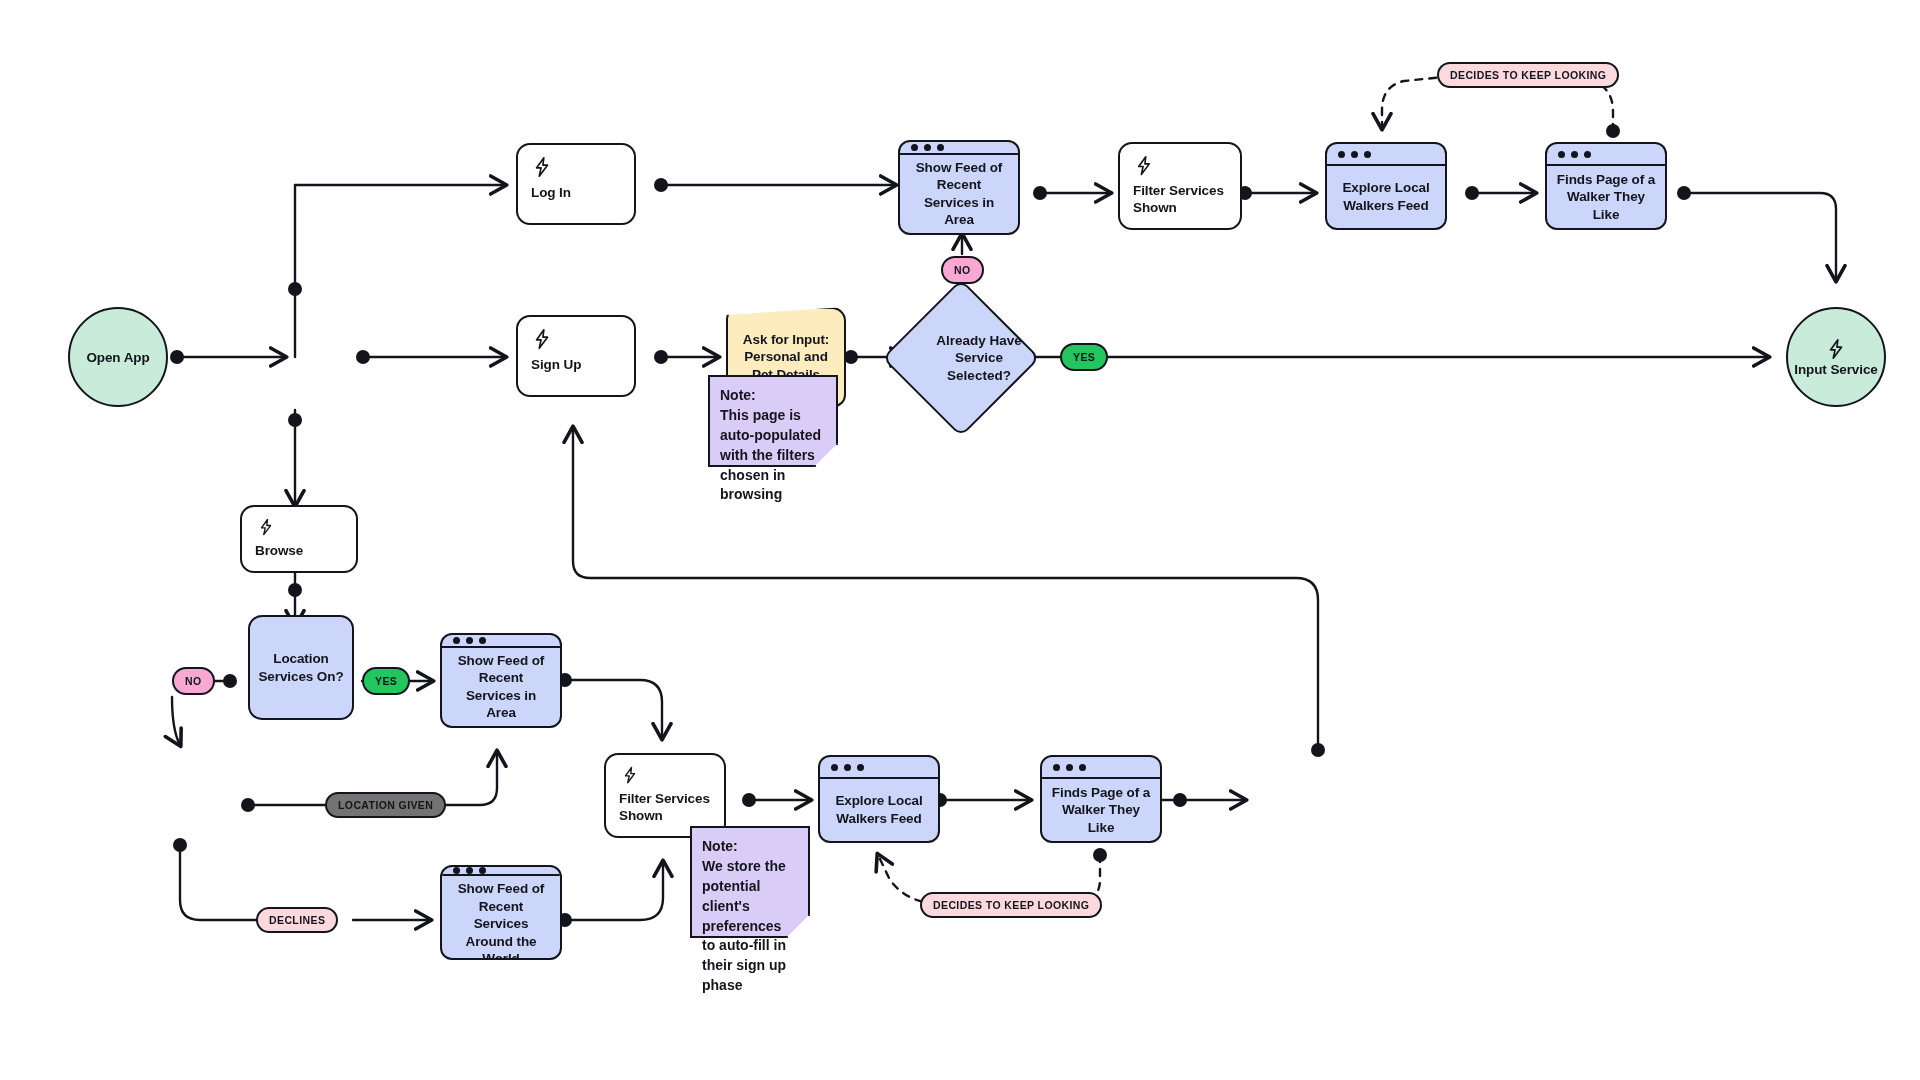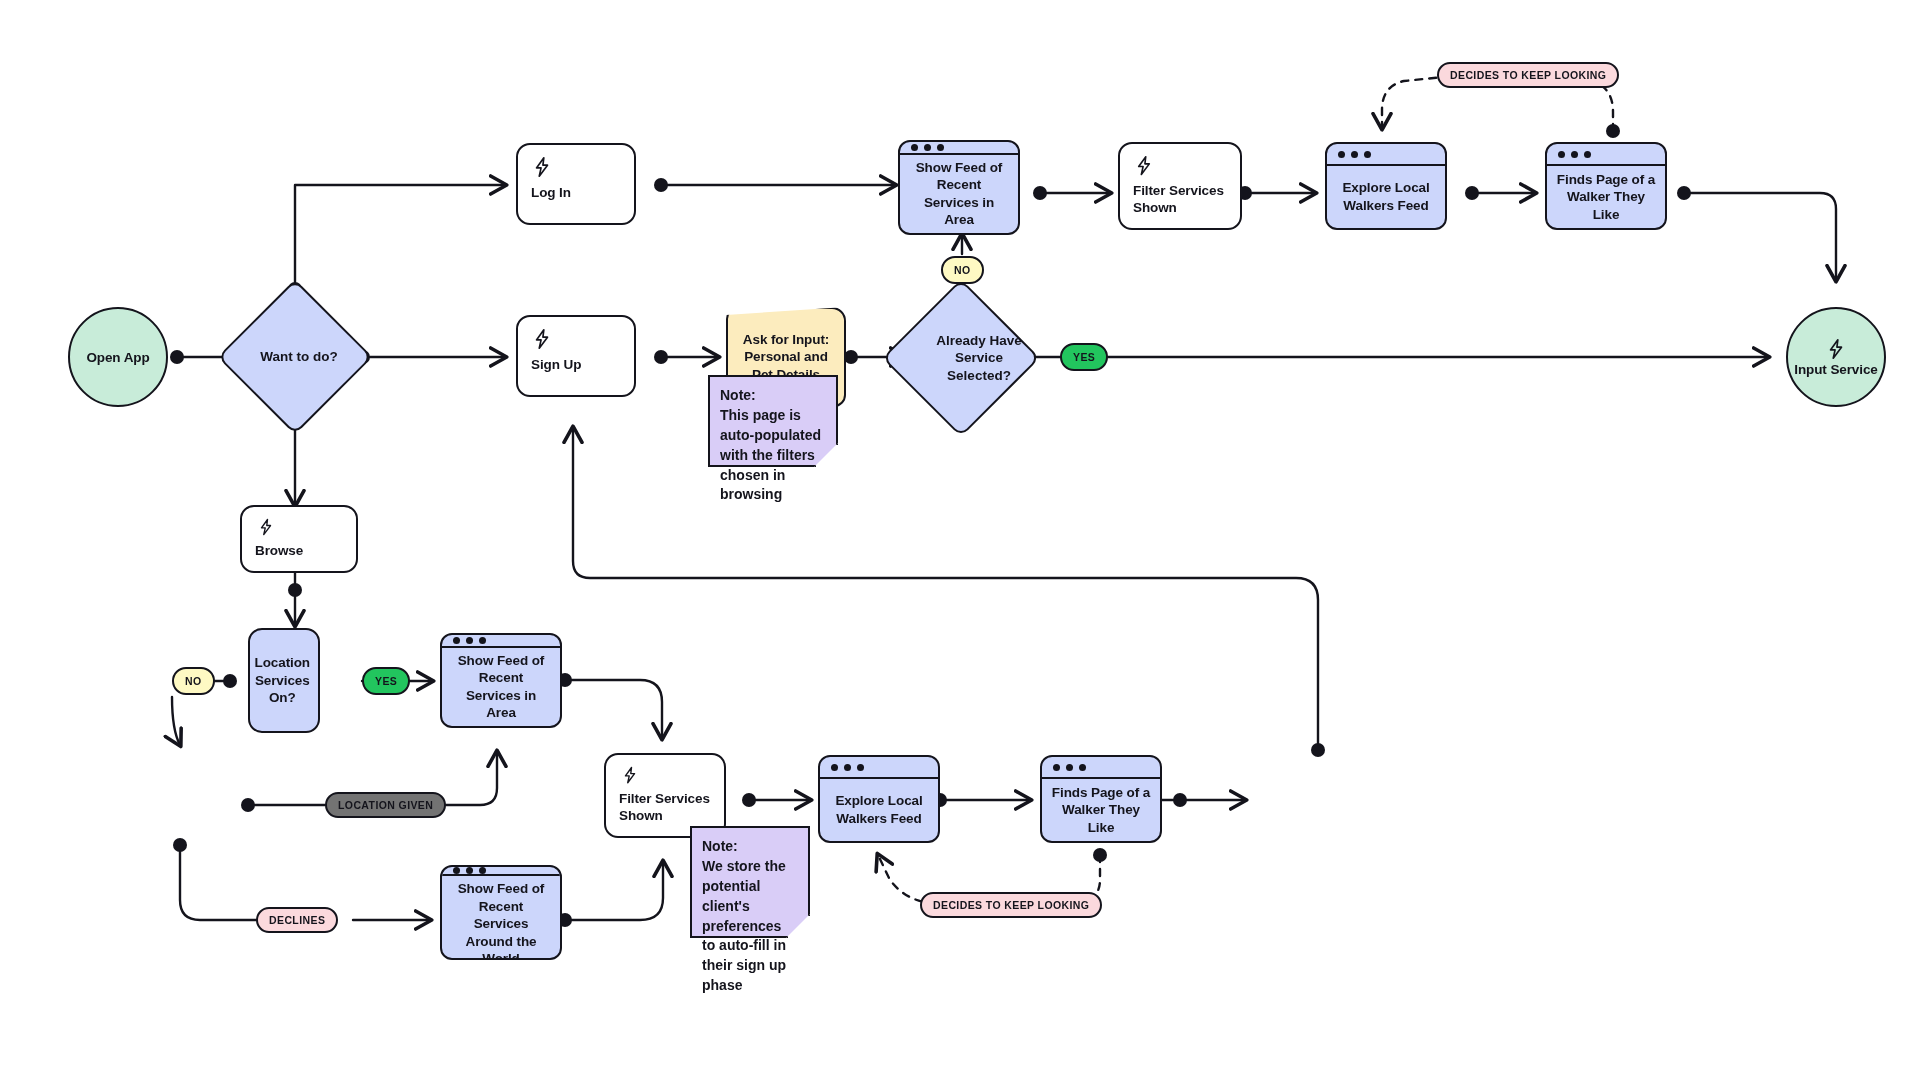--- a/index.html
+++ b/index.html
@@ -54,21 +54,21 @@
   .note .fold{position:absolute;right:-2px;bottom:-2px;width:22px;height:22px;
         background:#ffffff;border-left:2px solid #14141c;border-top:2px solid #14141c;
         transform:rotate(0deg);clip-path:polygon(100% 0,0 100%,100% 100%);}
 
   
   .pill{position:absolute;border:2.2px solid #14141c;border-radius:999px;
         display:flex;align-items:center;justify-content:center;
         font-size:10.5px;font-weight:bold;letter-spacing:0.4px;color:#14141c;
         box-sizing:border-box;padding:0 11px;white-space:nowrap;}
   .pill.yes{background:#22c55e;}
-  .pill.no{background:#fef9c3;}
+  .pill.no{background:#f9a8d4;}
   .pill.green{background:#737373;}
   .pill.pink{background:#fbd9dd;}
 </style>
 </head>
 <body>
 
 <div id="canvas">
 
   <svg class="edges" viewBox="0 0 1920 1080">
     <defs>
@@ -165,24 +165,20 @@
 
       <path d="M1318 745 L1318 600 Q1318 578 1296 578 L590 578 Q573 578 573 561 L573 428" marker-end="url(#arrow)"></path>
       <circle cx="1318" cy="750" r="7" fill="#14141c" stroke="none"></circle>
     </g>
   </svg>
 
   <div class="node circ" style="left:68px;top:307px;width:100px;height:100px;">
     <span class="lbl">Open App</span>
   </div>
 
-  <div class="diamond-wrap" style="left:240px;top:302px;width:110px;height:110px;">
-    <div class="dshape"></div>
-    <div class="dlbl">Want to do?</div>
-  </div>
 
   <div class="node card" style="left:516px;top:315px;width:120px;height:82px;">
     <svg class="bolt" viewBox="0 0 24 24">
       <path d="M14 2 L6 13 L11 13 L9 22 L18 10 L13 10 Z" fill="none" stroke="#14141c" stroke-width="1.8" stroke-linejoin="round"></path>
     </svg>
     <span class="lbl">Sign Up</span>
   </div>
 
   <div class="node card" style="left:516px;top:143px;width:120px;height:82px;">
     <svg class="bolt" viewBox="0 0 24 24">
@@ -248,21 +244,21 @@
     <div class="lbl">Finds Page of a Walker They Like</div>
   </div>
 
   <div class="node circ" style="left:1786px;top:307px;width:100px;height:100px;">
     <svg class="bolt" style="margin-bottom:2px;" viewBox="0 0 24 24">
       <path d="M14 2 L6 13 L11 13 L9 22 L18 10 L13 10 Z" fill="none" stroke="#14141c" stroke-width="1.8" stroke-linejoin="round"></path>
     </svg>
     <span class="lbl">Input Service</span>
   </div>
 
-  <div class="node bluebox" style="left:248px;top:628px;width:72px;height:105px;align-items:flex-end;">
+  <div class="node bluebox" style="left:248px;top:615px;width:106px;height:105px;">
     <span class="lbl">Location Services On?</span>
   </div>
 
 
   <div class="node win" style="left:440px;top:633px;width:122px;height:95px;">
     <div class="bar">
       <span class="dot"></span>
       <span class="dot"></span>
       <span class="dot"></span>
     </div>

